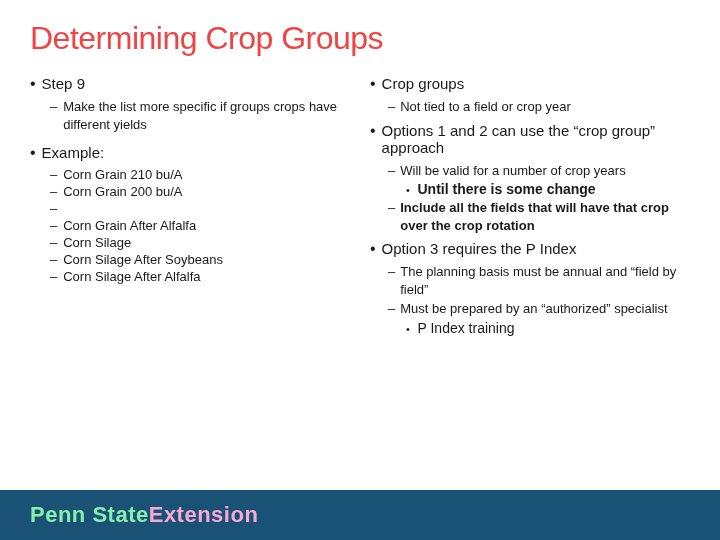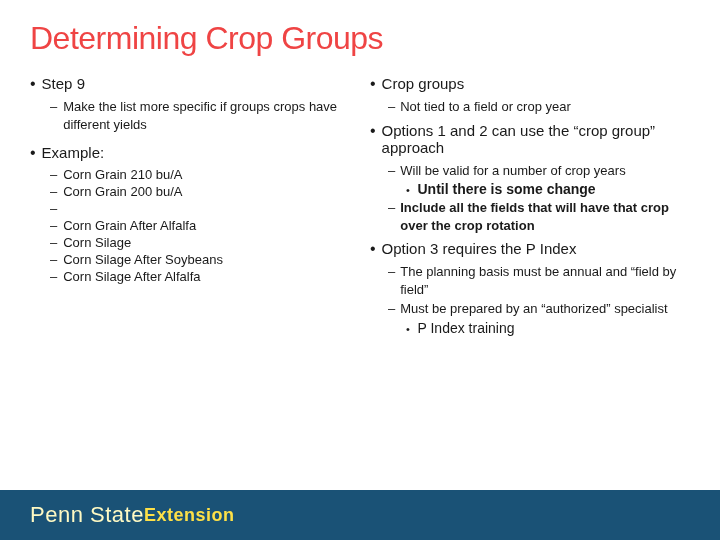--- a/index.html
+++ b/index.html
@@ -106,28 +106,28 @@
     }
     .footer {
       height: 50px;
       background: #1a5276;
       display: flex;
       align-items: center;
       padding: 0 30px;
       flex-shrink: 0;
     }
     .footer-text-light {
-      color: #fef9c3;
+      color: #86efac;
       font-size: 22px;
-      font-weight: 400;
+      font-weight: 700;
       letter-spacing: 0.5px;
     }
     .footer-text-bold {
-      color: #fde047;
-      font-size: 18px;
+      color: #f9a8d4;
+      font-size: 22px;
       font-weight: 800;
       letter-spacing: 0.5px;
     }
     .option3-text {
       font-size: 15px;
     }
   </style>
 </head>
 <body>
 

